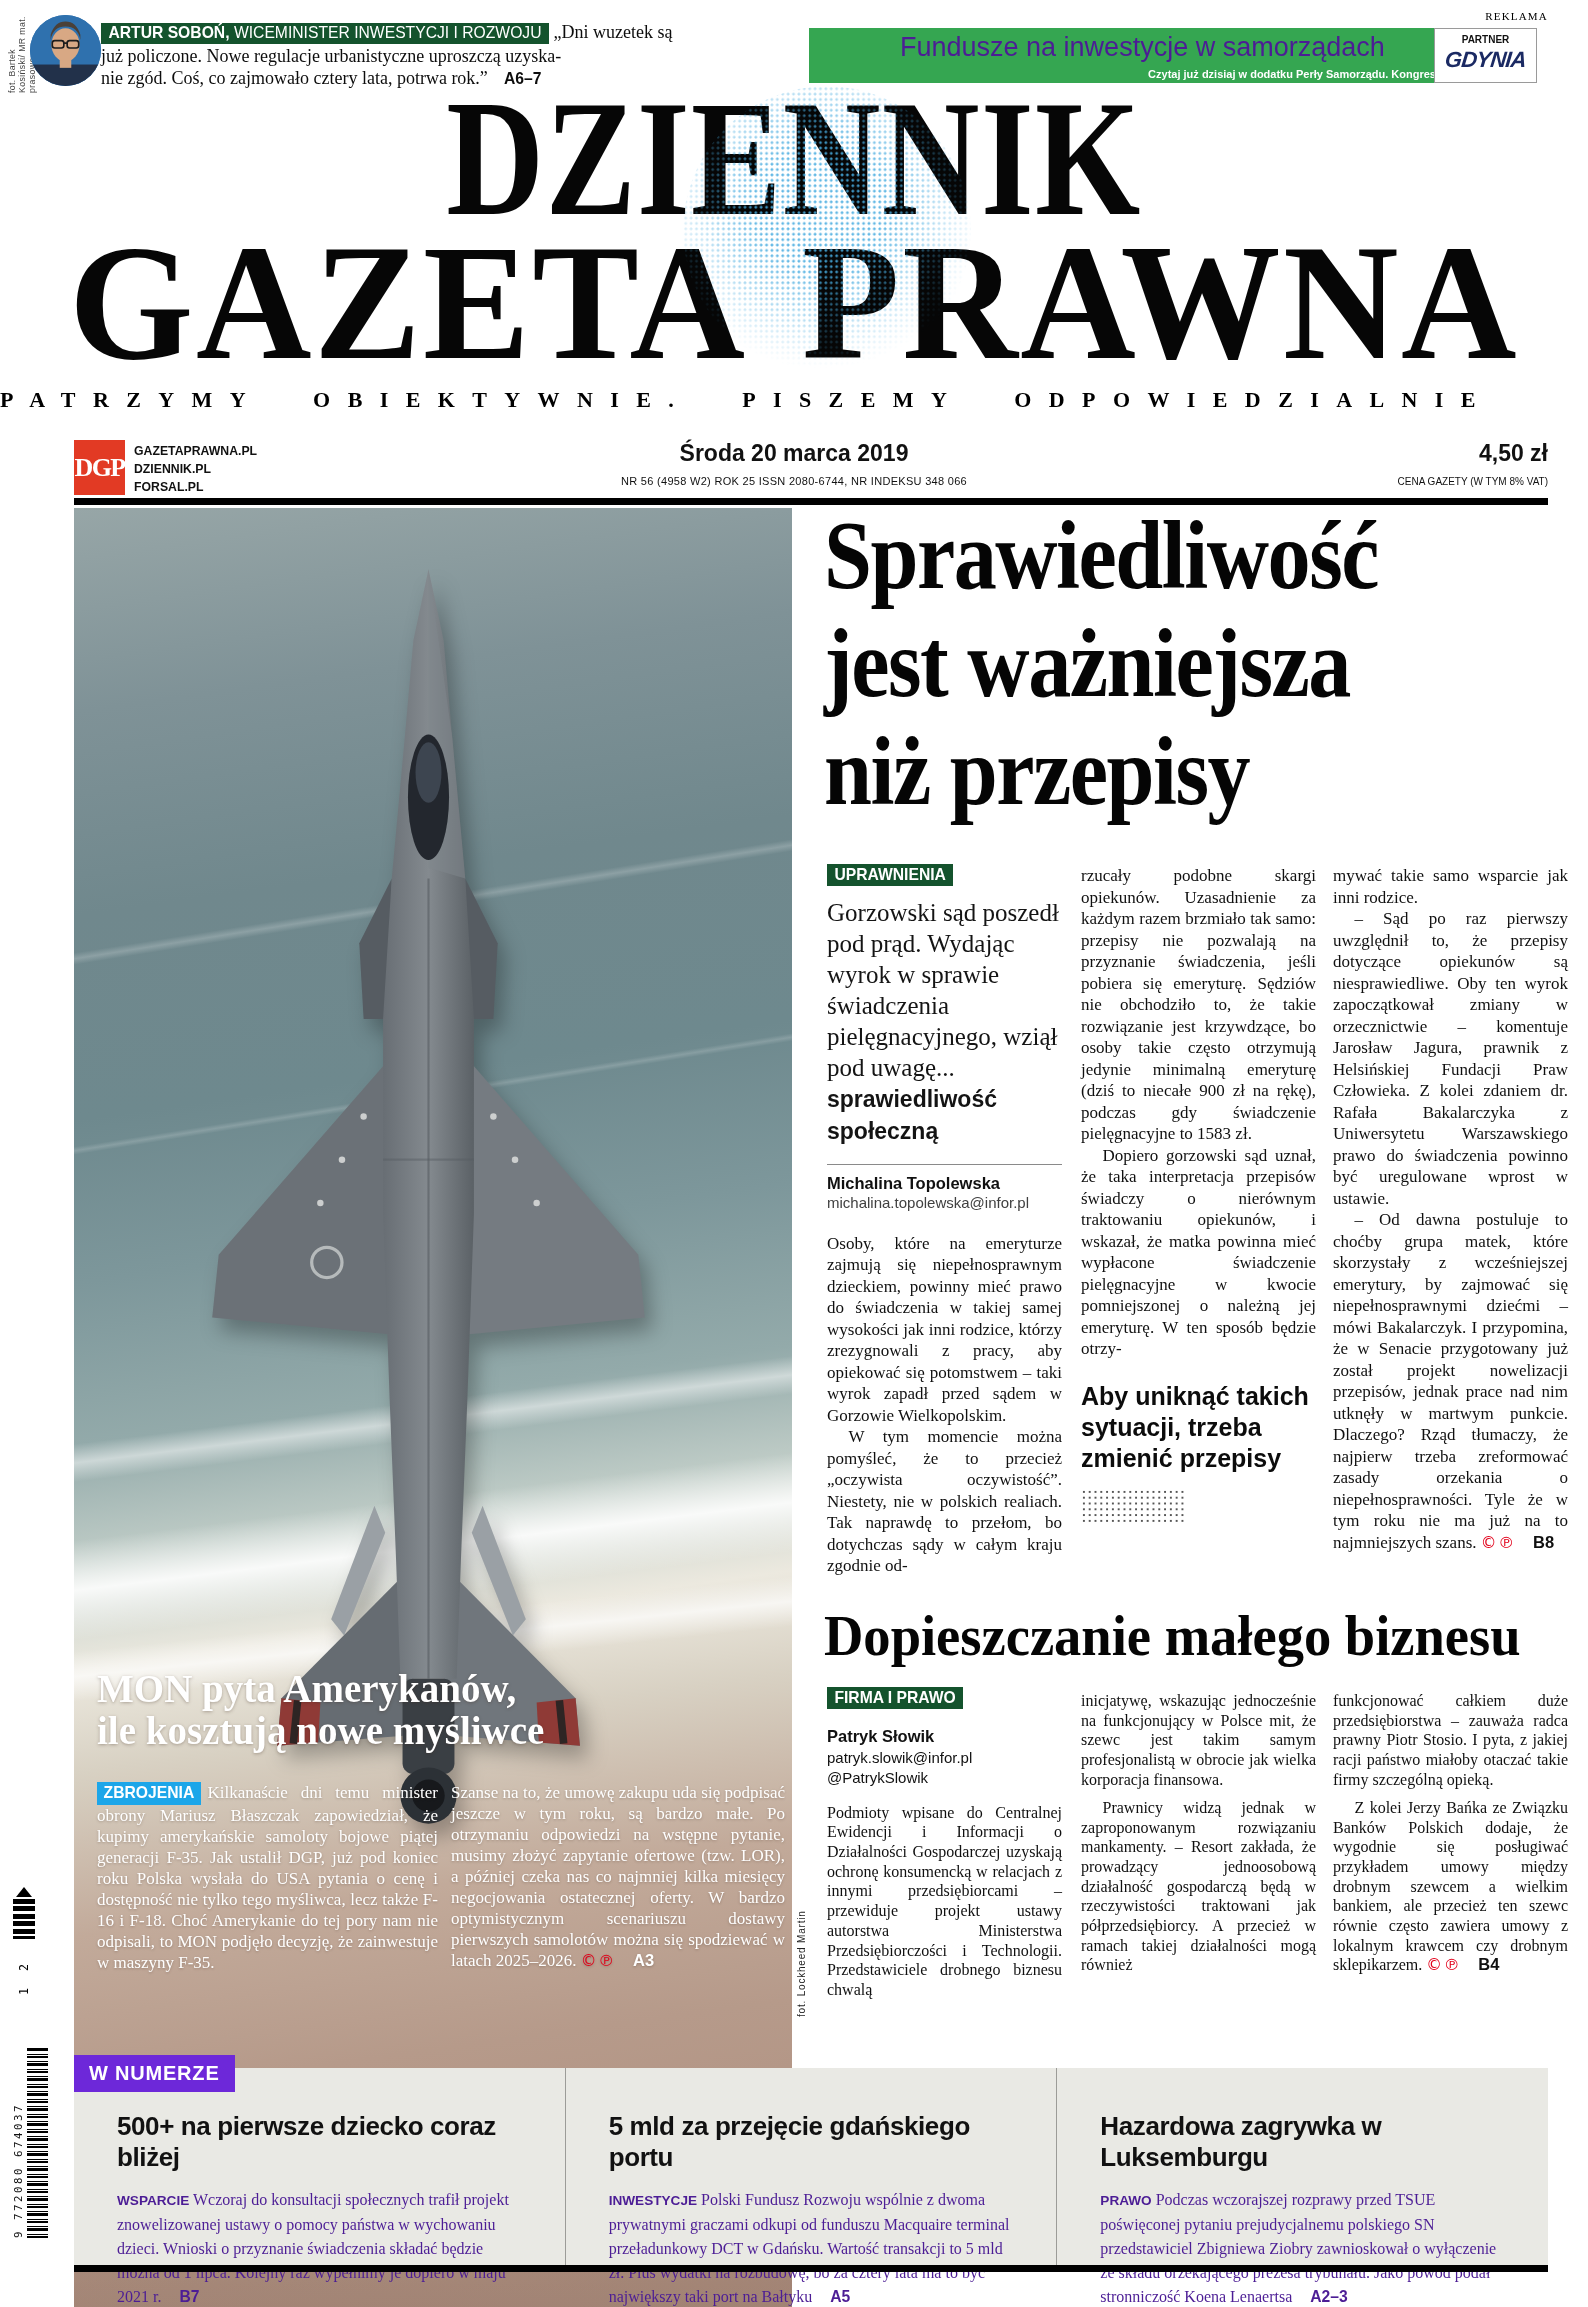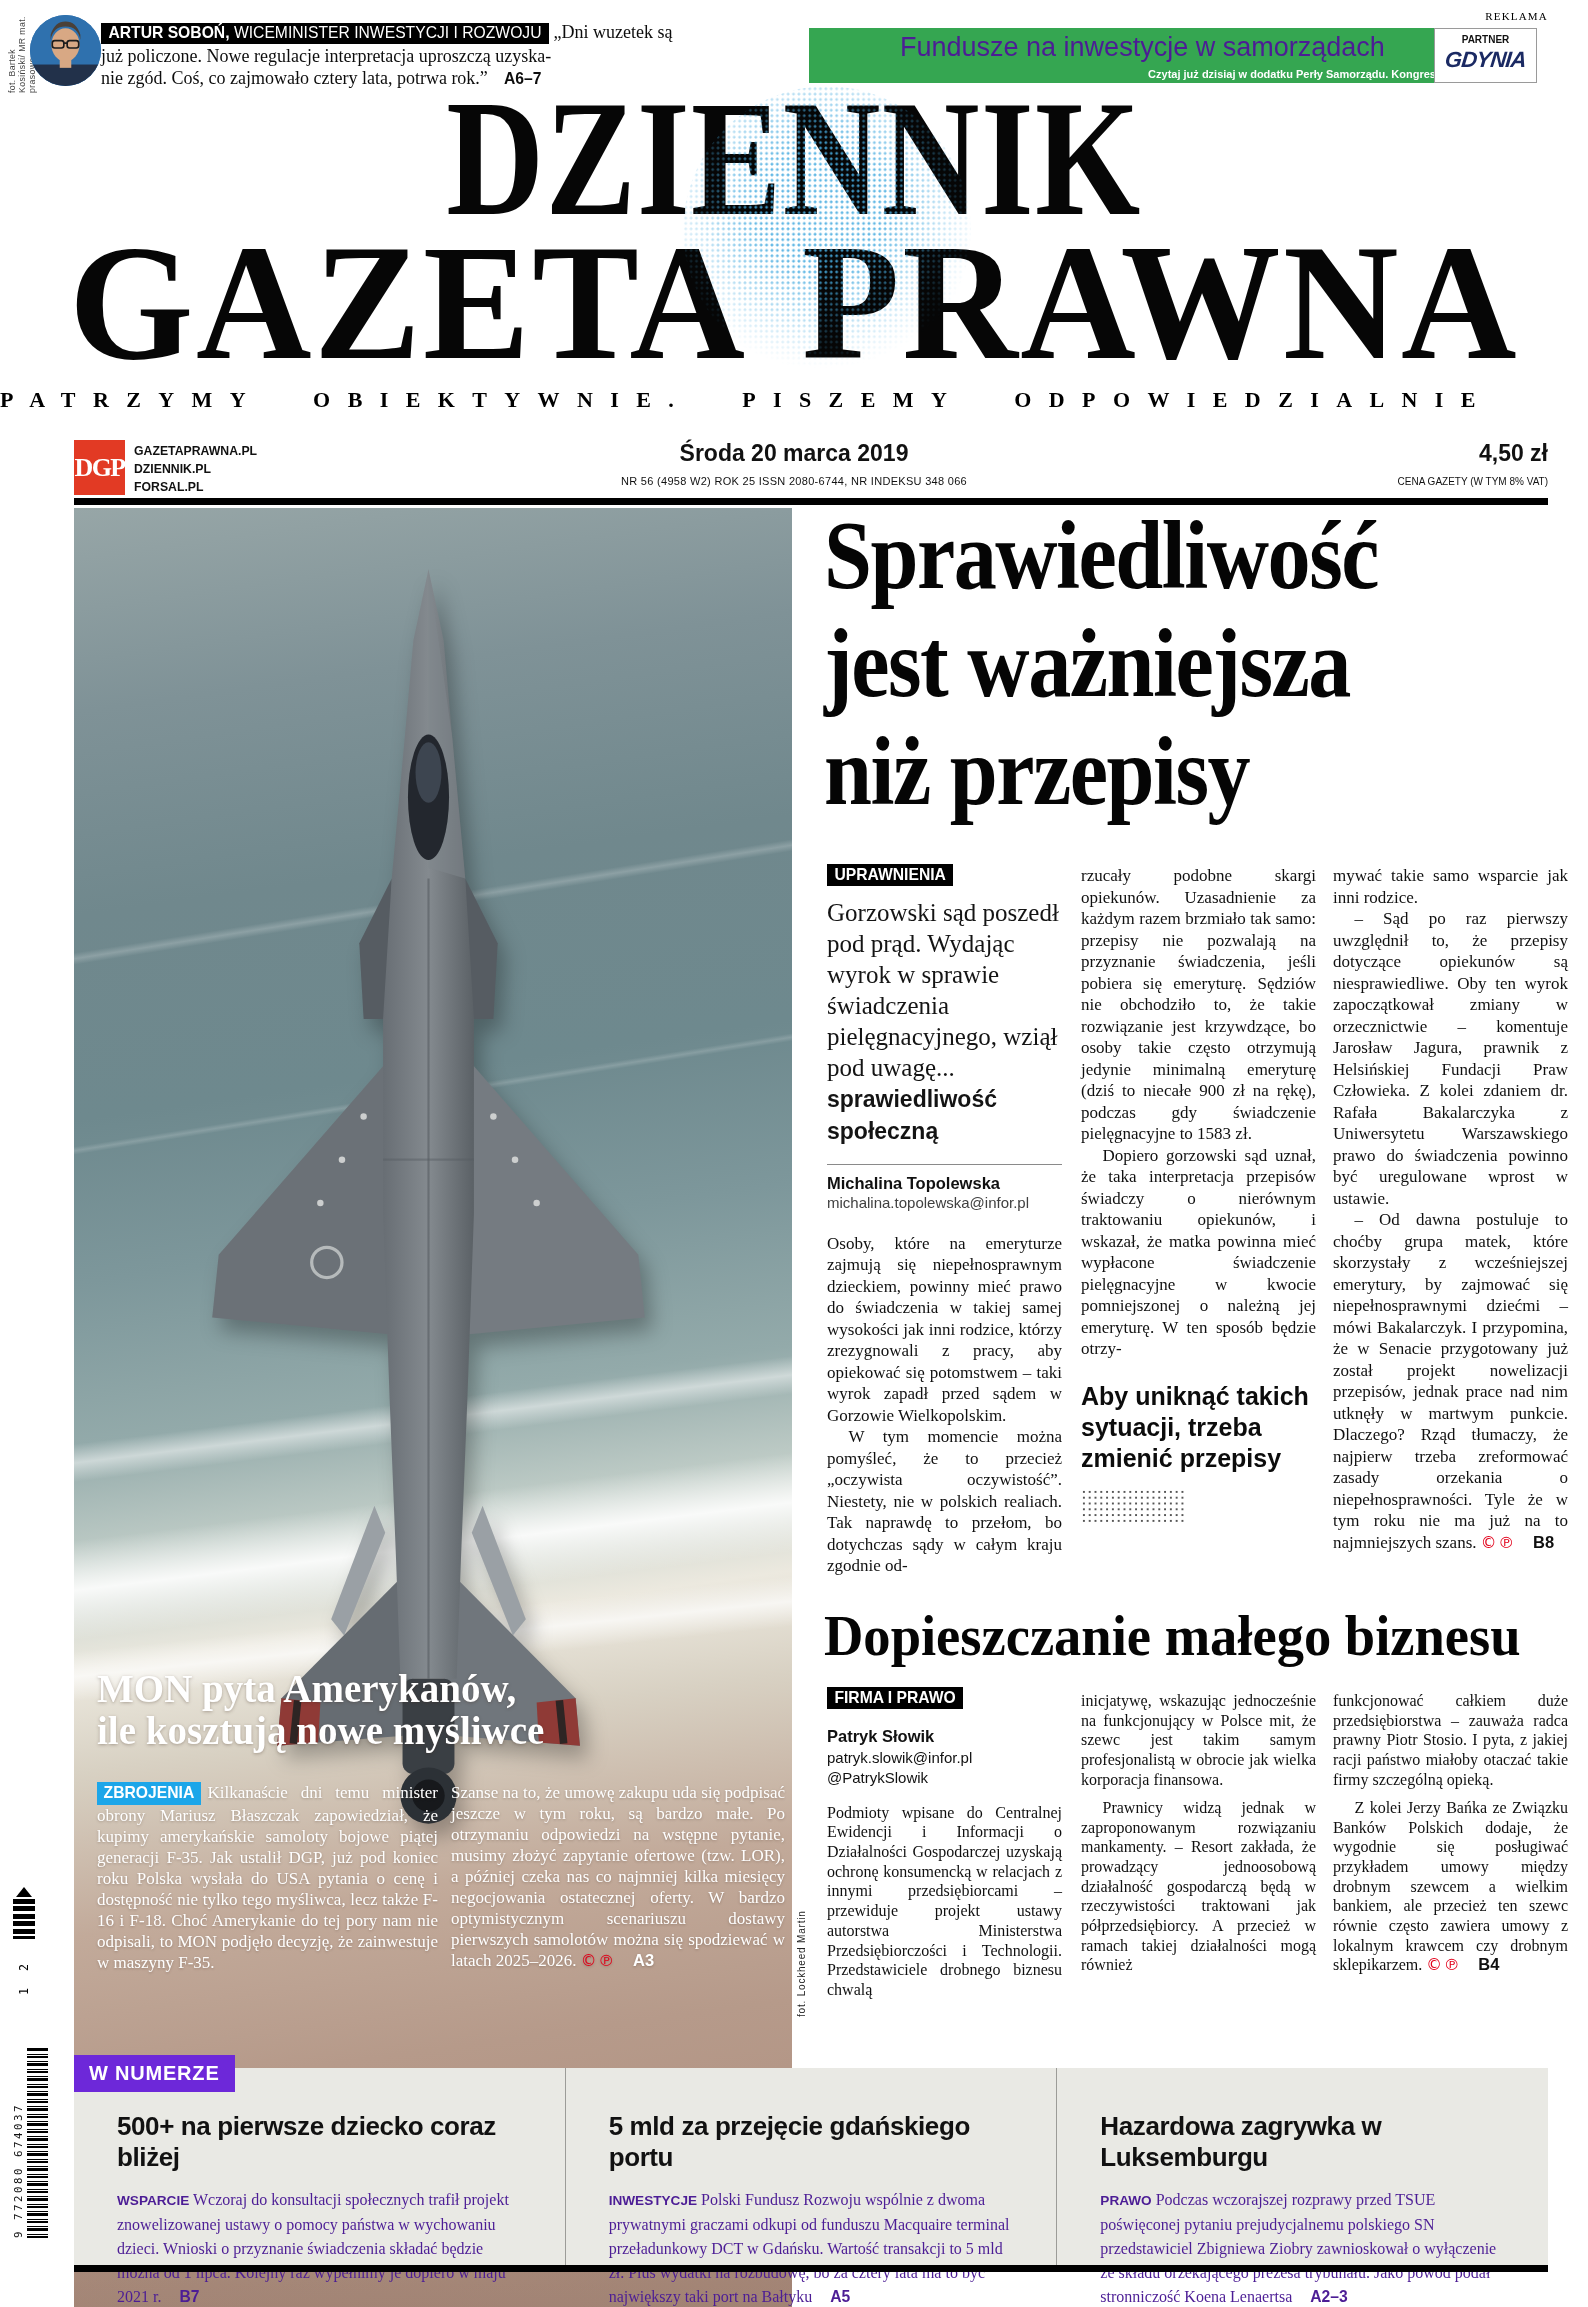--- a/index.html
+++ b/index.html
@@ -8,21 +8,21 @@
           font-family:"Liberation Serif", serif; color:#111; }
 
   
   .vcred { position:absolute; writing-mode:vertical-rl; transform:rotate(180deg);
            font-family:"Liberation Sans", sans-serif; font-size:8.7px; color:#444; letter-spacing:0.4px; }
   #cred-top { left:6.6px; top:10px; height:83px; }
   .avatar { position:absolute; left:30px; top:15px; width:71px; height:71px; border-radius:50%;
             overflow:hidden; background:#2f71ae; }
   .tb-row { position:absolute; left:101px; white-space:nowrap; font-size:18px; color:#0d0d0d; }
   #tbr1 { top:21.5px; } #tbr2 { top:46px; } #tbr3 { top:68px; }
-  .tag { display:inline-block; background:#000000; color:#fff; font-family:"Liberation Sans",sans-serif;
+  .tag { display:inline-block; background:#14532d; color:#fff; font-family:"Liberation Sans",sans-serif;
          font-weight:bold; font-size:15.7px; padding:2.5px 7.4px 3.3px; line-height:1; vertical-align:middle; }
   .tag .light { font-weight:normal; }
   .pageref { font-family:"Liberation Sans",sans-serif; font-weight:bold; font-size:15.7px; margin-left:11.6px; }
 
   .reklama { position:absolute; left:1416px; top:10px; width:132px; text-align:right;
              font-size:11px; letter-spacing:1.2px; color:#000; }
   .ad { position:absolute; left:809px; top:28px; width:637px; height:55px; background:#35a651; }
   .ad-h { position:absolute; left:91px; top:4.1px; color:#4c1d95; font-family:"Liberation Sans",sans-serif;
           font-size:27px; }
   .ad-s { position:absolute; right:10px; bottom:3.3px; color:#fff; font-family:"Liberation Sans",sans-serif;
@@ -171,21 +171,21 @@
       <rect x="45" y="31" width="14" height="9" rx="3" fill="none" stroke="#1d1d1d" stroke-width="2"></rect>
       <line x1="41" y1="34" x2="45" y2="34" stroke="#1d1d1d" stroke-width="2"></line>
     </svg>
   </div>
 
   <div class="tb-row" id="tbr1">
     <span class="tag"><b>ARTUR SOBOŃ,</b><span class="light"> WICEMINISTER INWESTYCJI I ROZWOJU</span></span>
     <span>„Dni wuzetek są</span>
   </div>
   <div class="tb-row" id="tbr2">
-    <span>już policzone. Nowe regulacje interpretacja uproszczą uzyska-</span>
+    <span>już policzone. Nowe regulacje urbanistyczne uproszczą uzyska-</span>
   </div>
   <div class="tb-row" id="tbr3">
     <span>nie zgód. Coś, co zajmowało cztery lata, potrwa rok.”</span>
     <span class="pageref">A6–7</span>
   </div>
 
   <div class="reklama">REKLAMA</div>
   <div class="ad">
     <div class="ad-h">Fundusze na inwestycje w samorządach</div>
     <div class="ad-s">Czytaj już dzisiaj w dodatku Perły Samorządu. Kongres</div>

